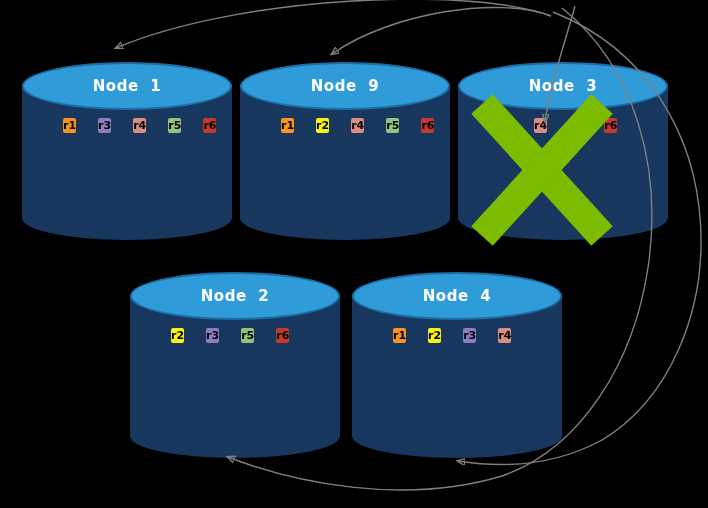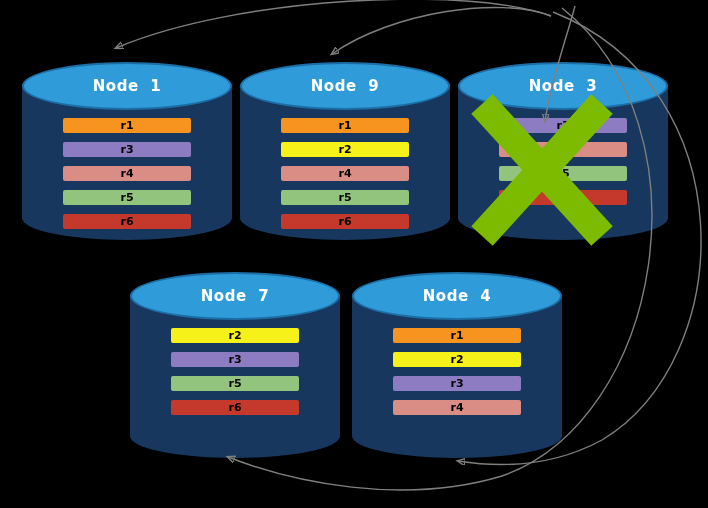--- a/index.html
+++ b/index.html
@@ -20,21 +20,21 @@
     border-radius:50%;
   }
   .node-title{
     position:absolute;left:0;right:0;top:0;height:48px;
     display:flex;align-items:center;justify-content:center;
     color:#ffffff;font-size:15px;font-weight:bold;word-spacing:6px;
     letter-spacing:0.5px;z-index:2;
   }
   .shards{
     position:absolute;left:41px;right:41px;top:56px;
-    display:flex;flex-direction:column;gap:9px;z-index:2;
+    display:flex;flex-direction:row;gap:22px;z-index:2;
   }
   .shard{
     height:15px;border-radius:2px;
     text-align:center;line-height:15px;
     font-size:11px;font-weight:bold;color:#000000;
   }
   svg.arrows{position:absolute;left:0;top:0;z-index:5;pointer-events:none;}
   svg.arrows path{fill:none;stroke:#7F7F7F;stroke-width:1.4px;}
   svg.fail-x{position:absolute;left:460px;top:92px;z-index:6;pointer-events:none;}
 </style>
@@ -77,21 +77,21 @@
       <div class="shard" style="background: rgb(142, 124, 195);">r3</div>
       <div class="shard" style="background: rgb(217, 141, 133);">r4</div>
       <div class="shard" style="background: rgb(147, 196, 125);">r5</div>
       <div class="shard" style="background: rgb(196, 57, 43);">r6</div>
     </div>
   </div>
 
   <div class="node tall" style="left:130px;top:272px">
     <div class="cyl-body" style="background: rgb(23, 55, 94);"></div>
     <div class="cyl-top" style="background: rgb(47, 156, 217);"></div>
-    <div class="node-title">Node 7</div>
+    <div class="node-title">Node 2</div>
     <div class="shards">
       <div class="shard" style="background: rgb(246, 241, 24);">r2</div>
       <div class="shard" style="background: rgb(142, 124, 195);">r3</div>
       <div class="shard" style="background: rgb(147, 196, 125);">r5</div>
       <div class="shard" style="background: rgb(196, 57, 43);">r6</div>
     </div>
   </div>
 
   <div class="node tall" style="left:352px;top:272px">
     <div class="cyl-body" style="background: rgb(23, 55, 94);"></div>

